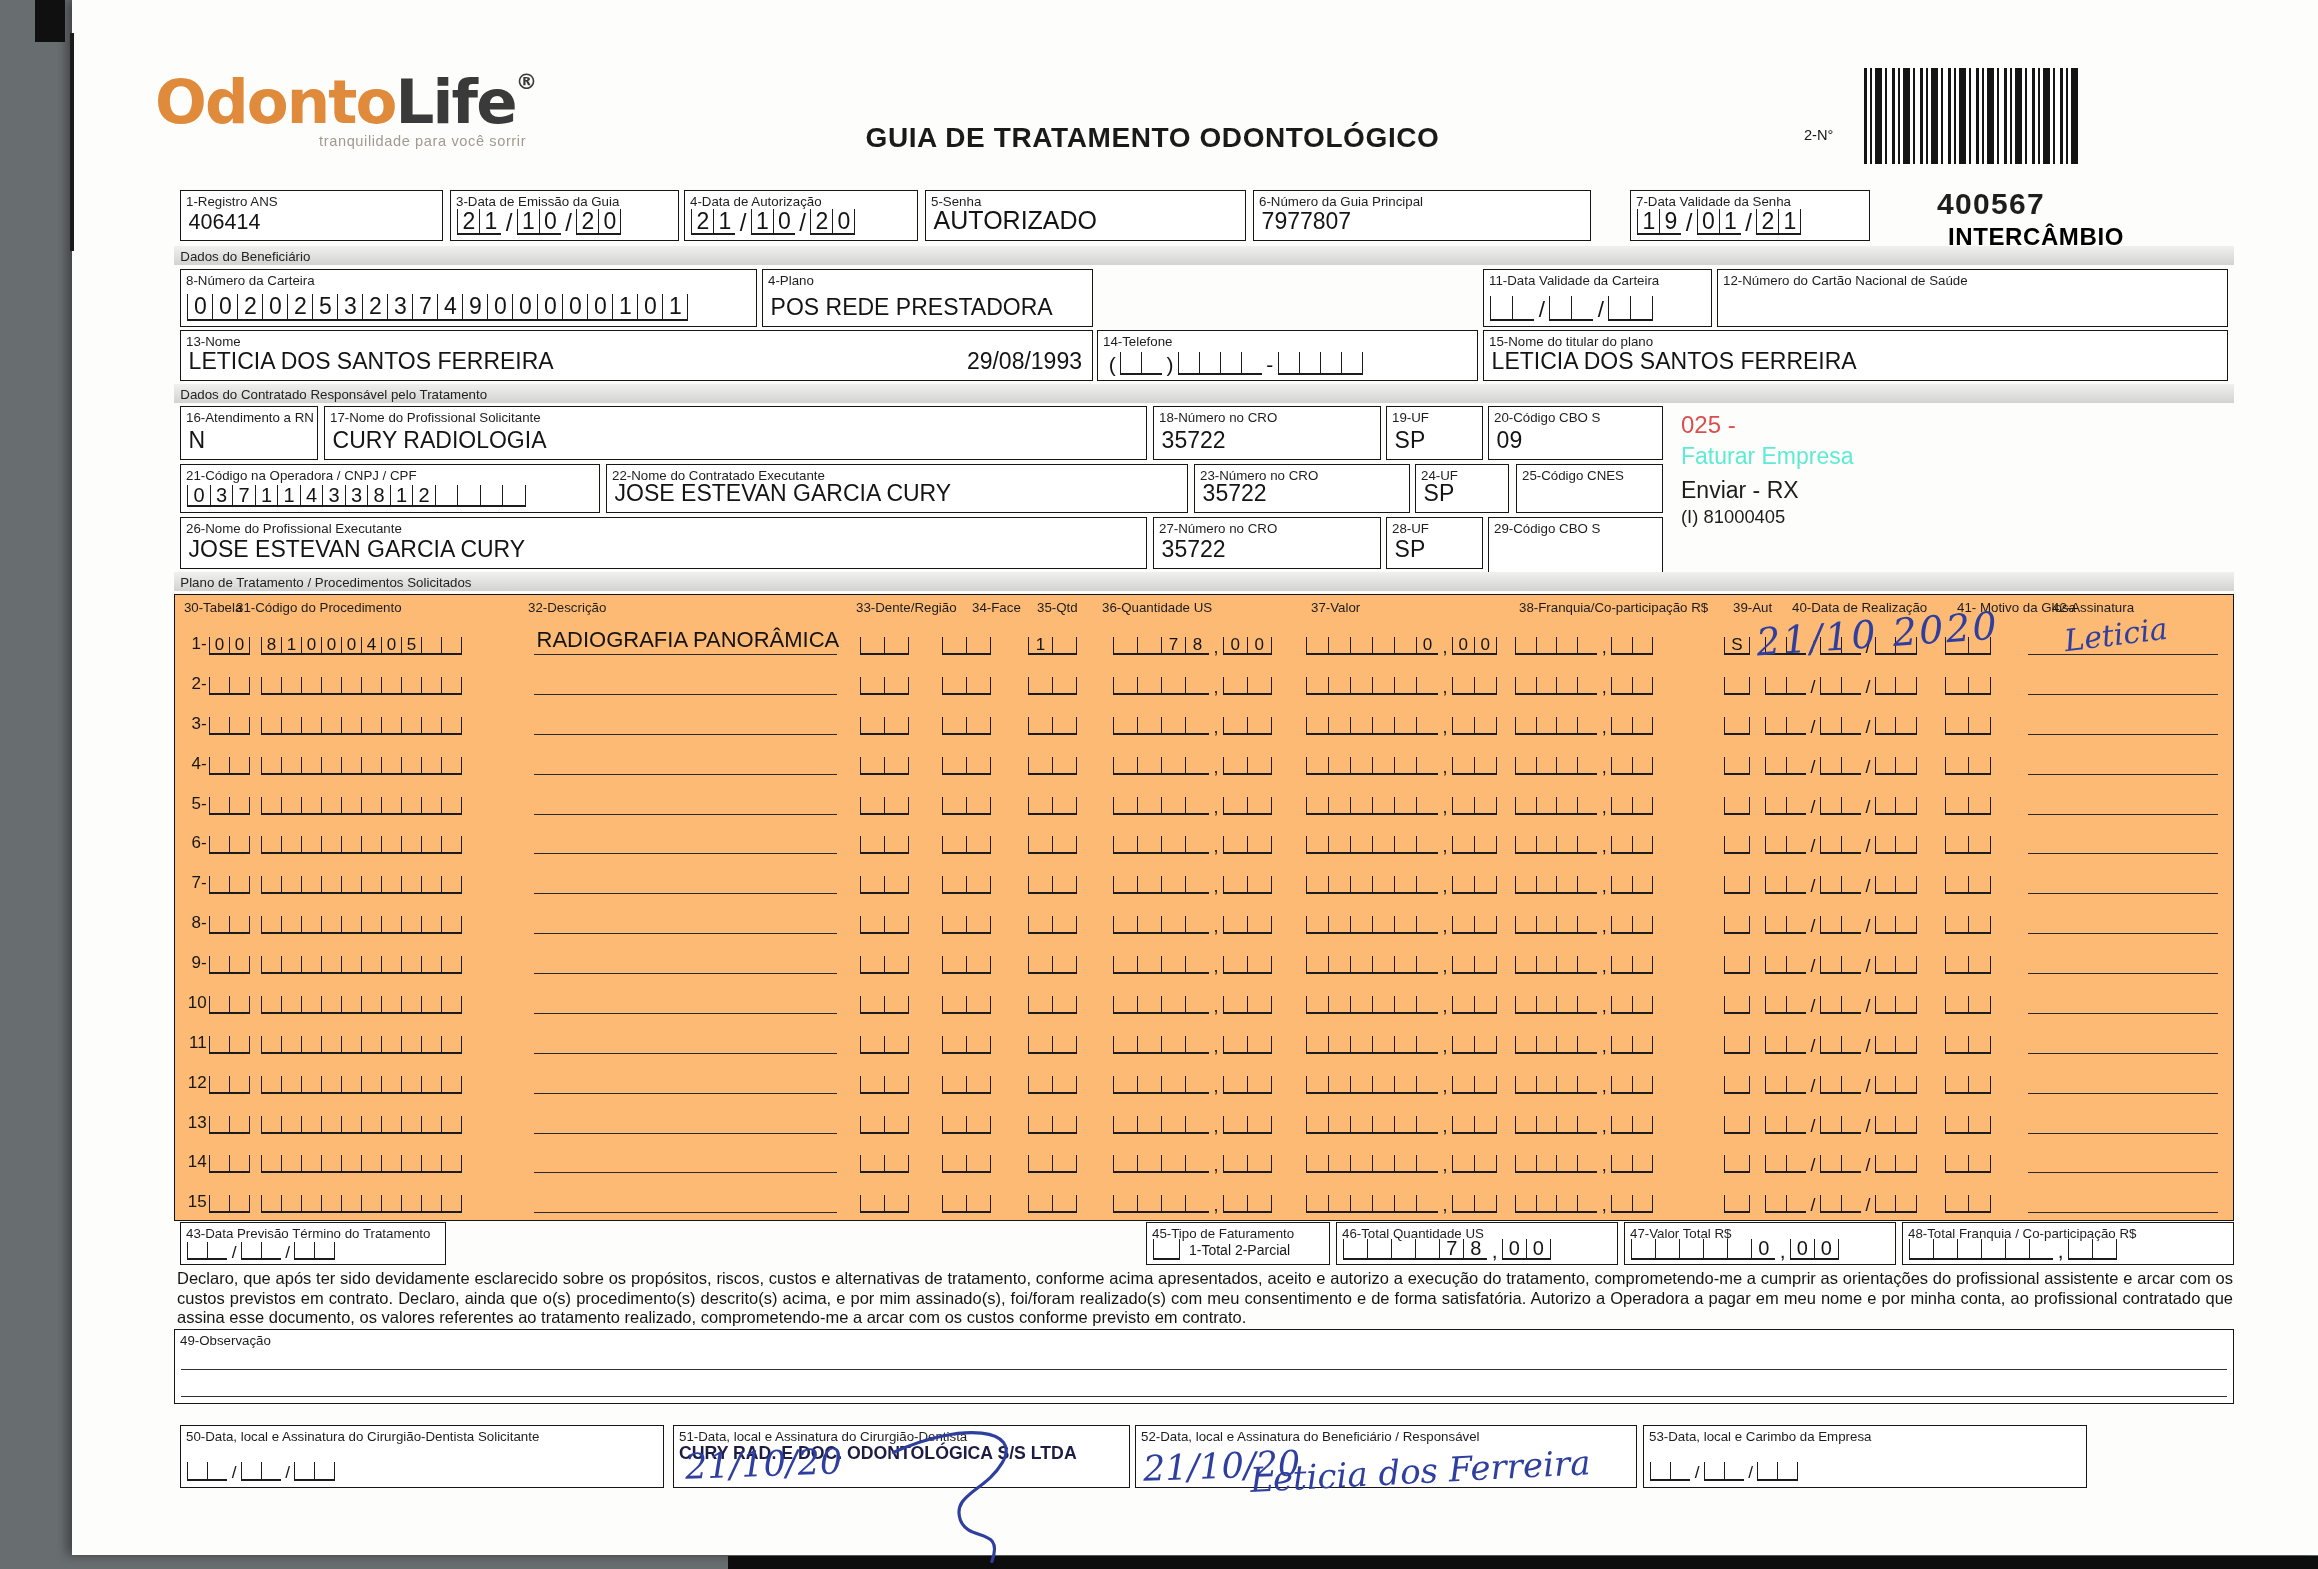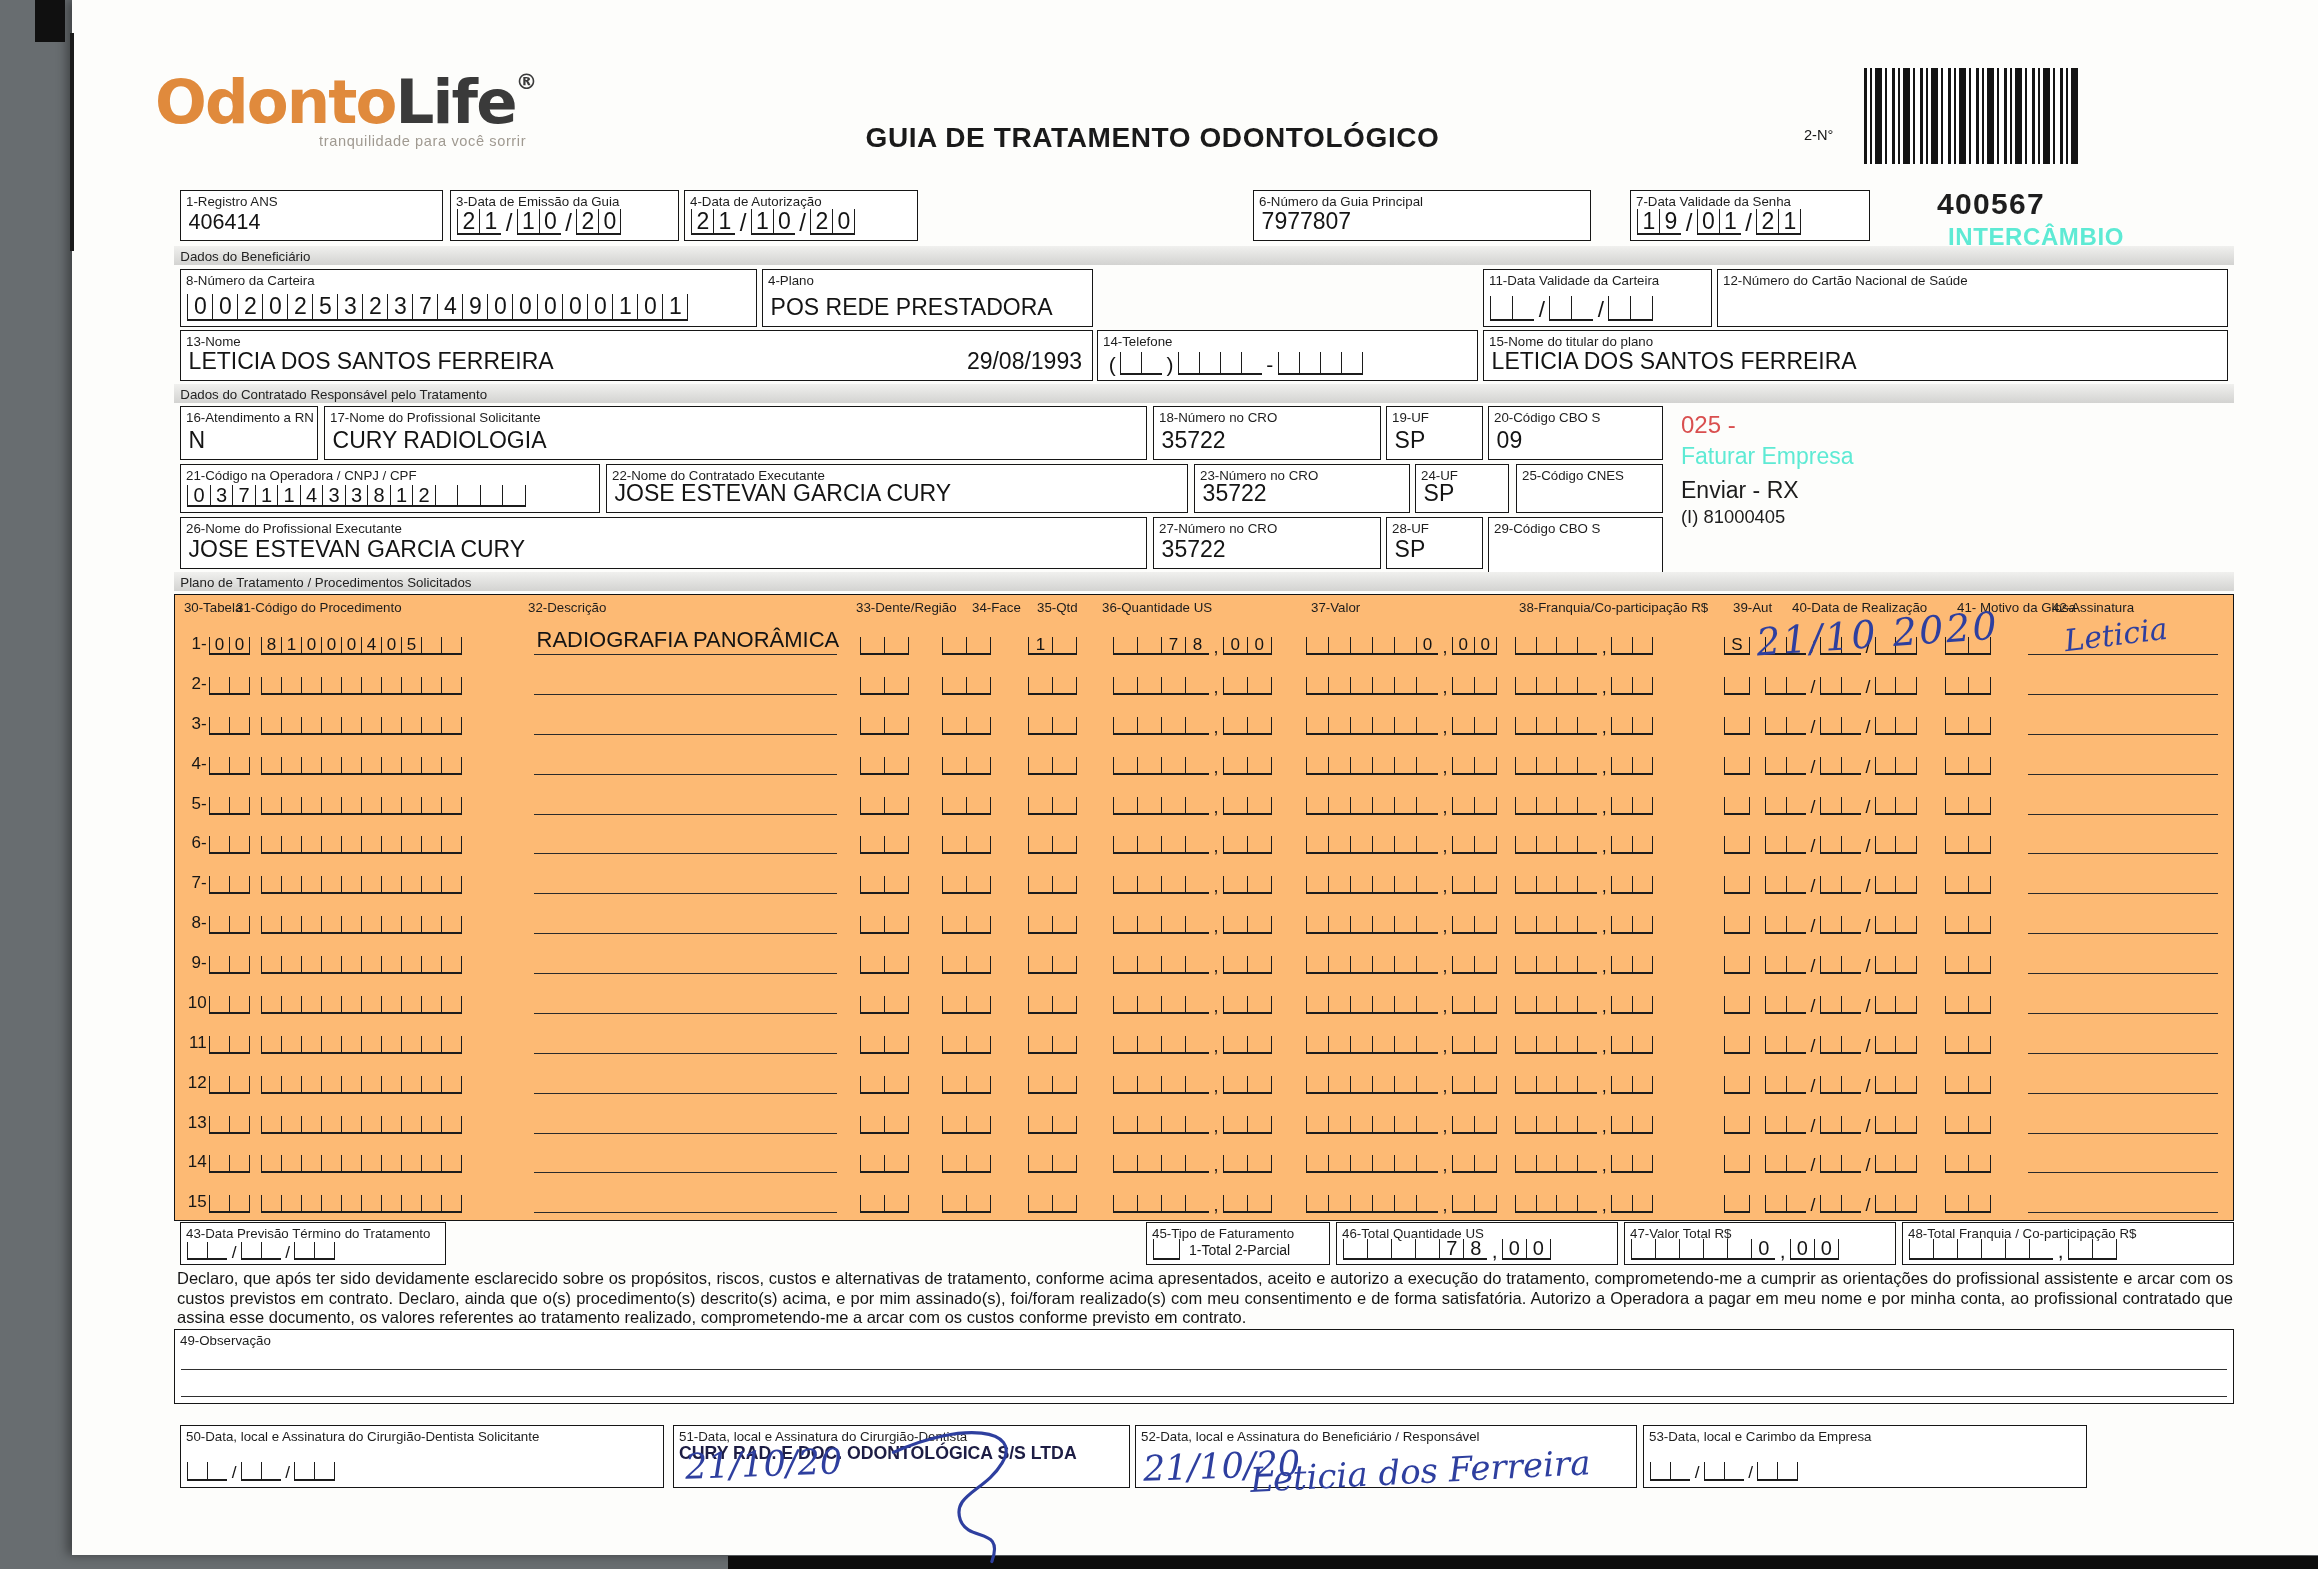--- a/index.html
+++ b/index.html
@@ -16,21 +16,21 @@
   .logo-words{font-family:"DejaVu Sans",sans-serif;font-weight:bold;font-size:61px;letter-spacing:-1.9px;line-height:1;}
   .logo-o{color:#e08a3c;} .logo-l{color:#3a3a3a;}
   .logo-reg{font-size:21.5px;vertical-align:top;color:#3a3a3a;}
   .logo-tag{font-size:14.6px;color:#a09a91;letter-spacing:0.6px;text-align:right;padding-right:8.9px;margin-top:1.3px;}
   .doc-title{position:absolute;left:836px;top:122px;width:633px;text-align:center;
              font-size:28px;font-weight:600;letter-spacing:0.6px;color:#1a1a1a;}
   .bc-label{position:absolute;left:1804px;top:127px;font-size:14.6px;}
   .barcode{position:absolute;left:1864px;top:68px;width:214px;height:96px;
     background:repeating-linear-gradient(90deg,#141414 0 3.2px,#fff 3.2px 5.7px,#141414 5.7px 7.6px,#fff 7.6px 11.4px,#141414 11.4px 18.4px,#fff 18.4px 21px,#141414 21px 23px,#fff 23px 28px);}
   .bc-number{position:absolute;left:1937px;top:187px;font-size:30px;font-weight:bold;letter-spacing:1.3px;color:#1e1e1e;}
-  .intercambio{position:absolute;left:1948px;top:223px;font-size:24px;font-weight:bold;color:#5eead4;letter-spacing:0.6px;}
+  .intercambio{position:absolute;left:1948px;top:223px;font-size:24px;font-weight:bold;color:#000000;letter-spacing:0.6px;}
 
   
   .fbox{position:absolute;border:1.9px solid #161616;background:#fff;box-sizing:border-box;}
   .flabel{position:absolute;top:2.5px;left:5px;font-size:13.3px;white-space:nowrap;color:#1d1d1d;}
   .fvalue{position:absolute;left:7.6px;bottom:5px;font-size:23px;white-space:nowrap;color:#141414;}
   .fvalue2{position:absolute;right:10px;bottom:5px;font-size:23px;white-space:nowrap;color:#141414;}
   .fcomb{position:absolute;left:6.3px;bottom:5px;white-space:nowrap;}
 
   
   .sbar{position:absolute;left:174px;width:2060px;height:19px;box-sizing:border-box;
@@ -106,20 +106,24 @@
     <span class="flabel">1-Registro ANS</span>
     <span class="fvalue" style="font-size:21.5px">406414</span>
   </div>
   <div class="fbox" style="left:450px;top:190px;width:229px;height:51px">
     <span class="flabel">3-Data de Emissão da Guia</span>
     <div class="fcomb" style="--cw:21px;--ch:24px;--fs:23px"><span class="comb-cell">2</span><span class="comb-cell">1</span><span class="comb-sep">/</span><span class="comb-cell">1</span><span class="comb-cell">0</span><span class="comb-sep">/</span><span class="comb-cell">2</span><span class="comb-cell">0</span></div>
   </div>
   <div class="fbox" style="left:684px;top:190px;width:234px;height:51px">
     <span class="flabel">4-Data de Autorização</span>
     <div class="fcomb" style="--cw:21px;--ch:24px;--fs:23px"><span class="comb-cell">2</span><span class="comb-cell">1</span><span class="comb-sep">/</span><span class="comb-cell">1</span><span class="comb-cell">0</span><span class="comb-sep">/</span><span class="comb-cell">2</span><span class="comb-cell">0</span></div>
+  </div>
+  <div class="fbox" style="left:925px;top:190px;width:321px;height:51px">
+    <span class="flabel">5-Senha</span>
+    <span class="fvalue" style="font-size:25px">AUTORIZADO</span>
   </div>
   <div class="fbox" style="left:1253px;top:190px;width:338px;height:51px">
     <span class="flabel">6-Número da Guia Principal</span>
     <span class="fvalue">7977807</span>
   </div>
   <div class="fbox" style="left:1630px;top:190px;width:240px;height:51px">
     <span class="flabel">7-Data Validade da Senha</span>
     <div class="fcomb" style="--cw:21px;--ch:24px;--fs:23px"><span class="comb-cell">1</span><span class="comb-cell">9</span><span class="comb-sep">/</span><span class="comb-cell">0</span><span class="comb-cell">1</span><span class="comb-sep">/</span><span class="comb-cell">2</span><span class="comb-cell">1</span></div>
   </div>
 

